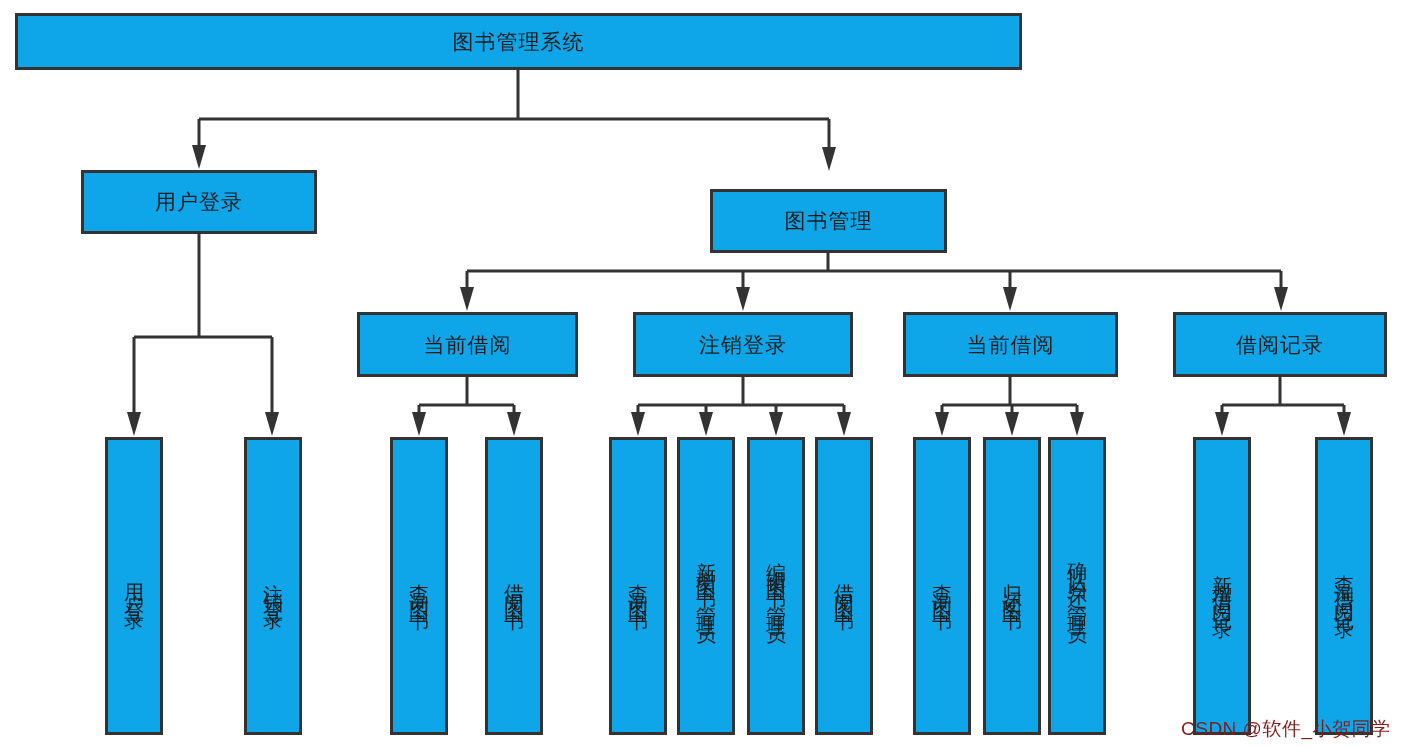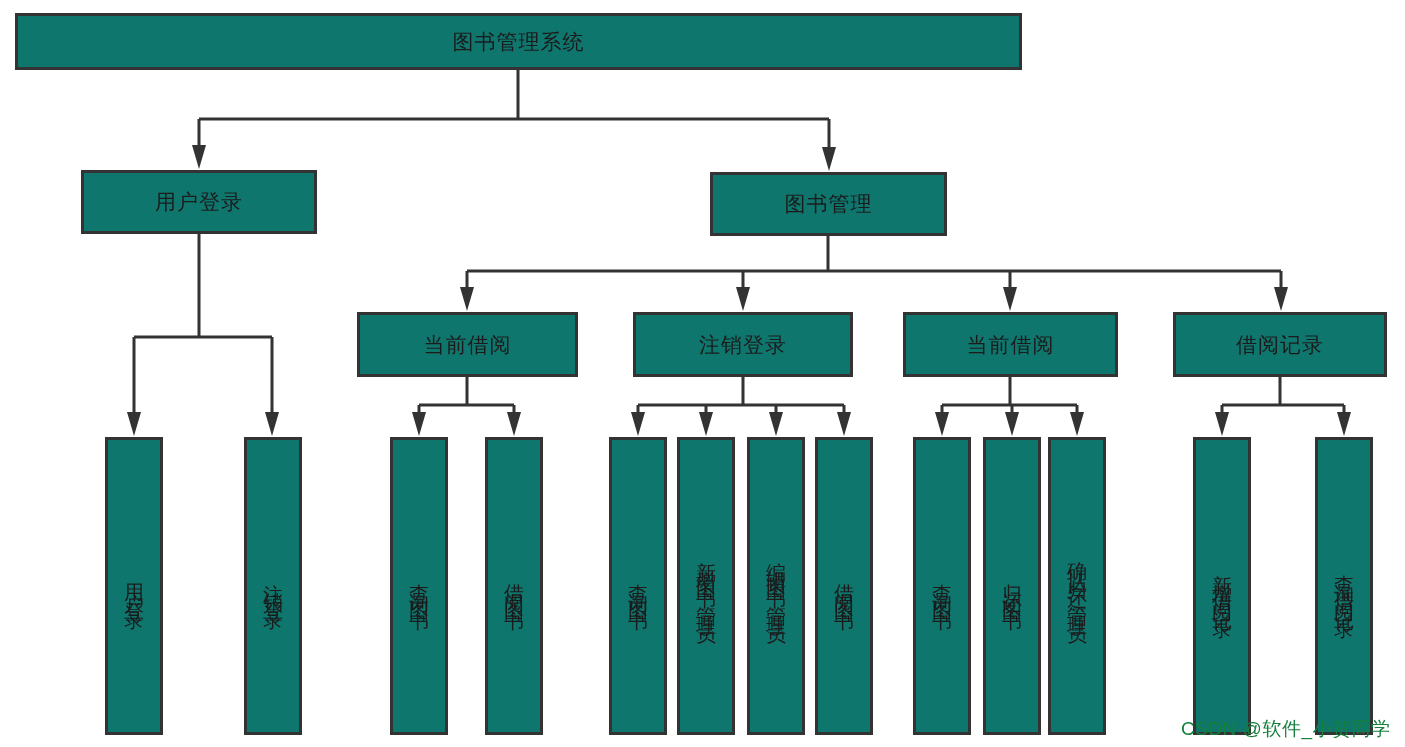--- a/index.html
+++ b/index.html
@@ -19,21 +19,21 @@
   }
   #wires path {
     stroke: #333333; stroke-width: 3; fill: none;
   }
   #wires polygon {
     fill: #333333; stroke: none;
   }
   .box {
     position: absolute;
     box-sizing: border-box;
-    background: #0f766e;
+    background: #0ea5e9;
     border: 3px solid #333333;
     display: flex;
     align-items: center;
     justify-content: center;
     color: #1b1b1b;
     z-index: 2;
   }
   .hbox {
     font-size: 21px;
     letter-spacing: 1px;
@@ -46,21 +46,21 @@
     line-height: 1.15;
     letter-spacing: 9px;
     white-space: nowrap;
   }
   .watermark {
     position: absolute;
     left: 1181px; top: 716px;
     z-index: 5;
     font-size: 19px;
     letter-spacing: 0.5px;
-    color: #15803d;
+    color: #7f1d1d;
     white-space: nowrap;
   }
 </style>
 </head>
 <body>
 
 <div id="canvas">
 
   <svg id="wires" width="1405" height="747" viewBox="0 0 1405 747">
     <path d="M518 70 V119 M199 119 H829 M199 119 V148 M829 119 V150
@@ -89,21 +89,21 @@
       <polygon points="1005,412 1019,412 1012,436"></polygon>
       <polygon points="1070,412 1084,412 1077,436"></polygon>
       <polygon points="1215,412 1229,412 1222,436"></polygon>
       <polygon points="1337,412 1351,412 1344,436"></polygon>
     </g>
   </svg>
 
   <div class="box hbox" style="left:15px; top:13px; width:1007px; height:57px;">图书管理系统</div>
 
   <div class="box hbox" style="left:81px; top:170px; width:236px; height:64px;">用户登录</div>
-  <div class="box hbox" style="left:710px; top:172px; width:237px; height:64px;">图书管理</div>
+  <div class="box hbox" style="left:710px; top:189px; width:237px; height:64px;">图书管理</div>
 
   <div class="box hbox" style="left:357px; top:312px; width:221px; height:65px;">当前借阅</div>
   <div class="box hbox" style="left:633px; top:312px; width:220px; height:65px;">注销登录</div>
   <div class="box hbox" style="left:903px; top:312px; width:215px; height:65px;">当前借阅</div>
   <div class="box hbox" style="left:1173px; top:312px; width:214px; height:65px;">借阅记录</div>
 
   <div class="box vbox" style="left:105px; top:437px; width:58px; height:298px;">
     <span>用户登录</span>
   </div>
   <div class="box vbox" style="left:244px; top:437px; width:58px; height:298px;">

